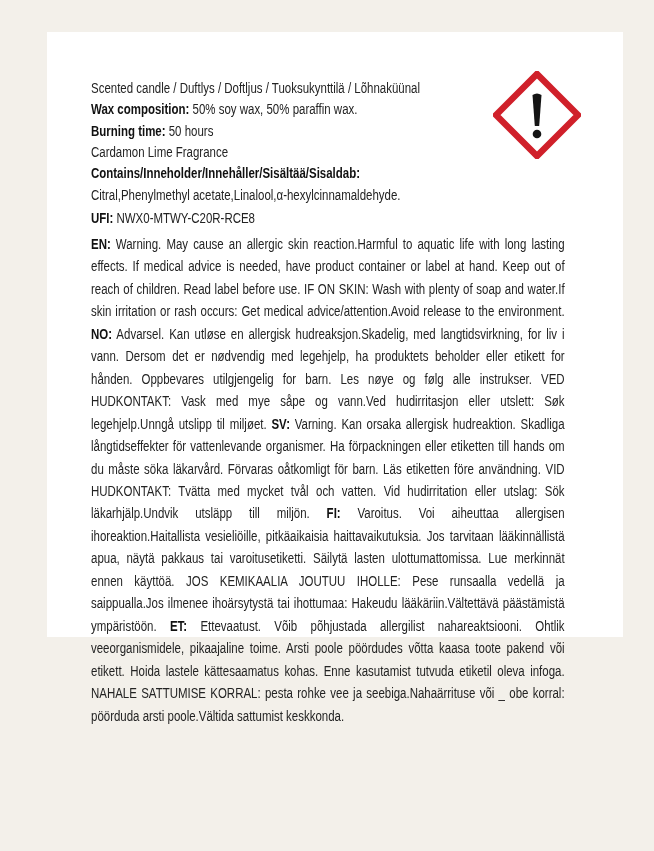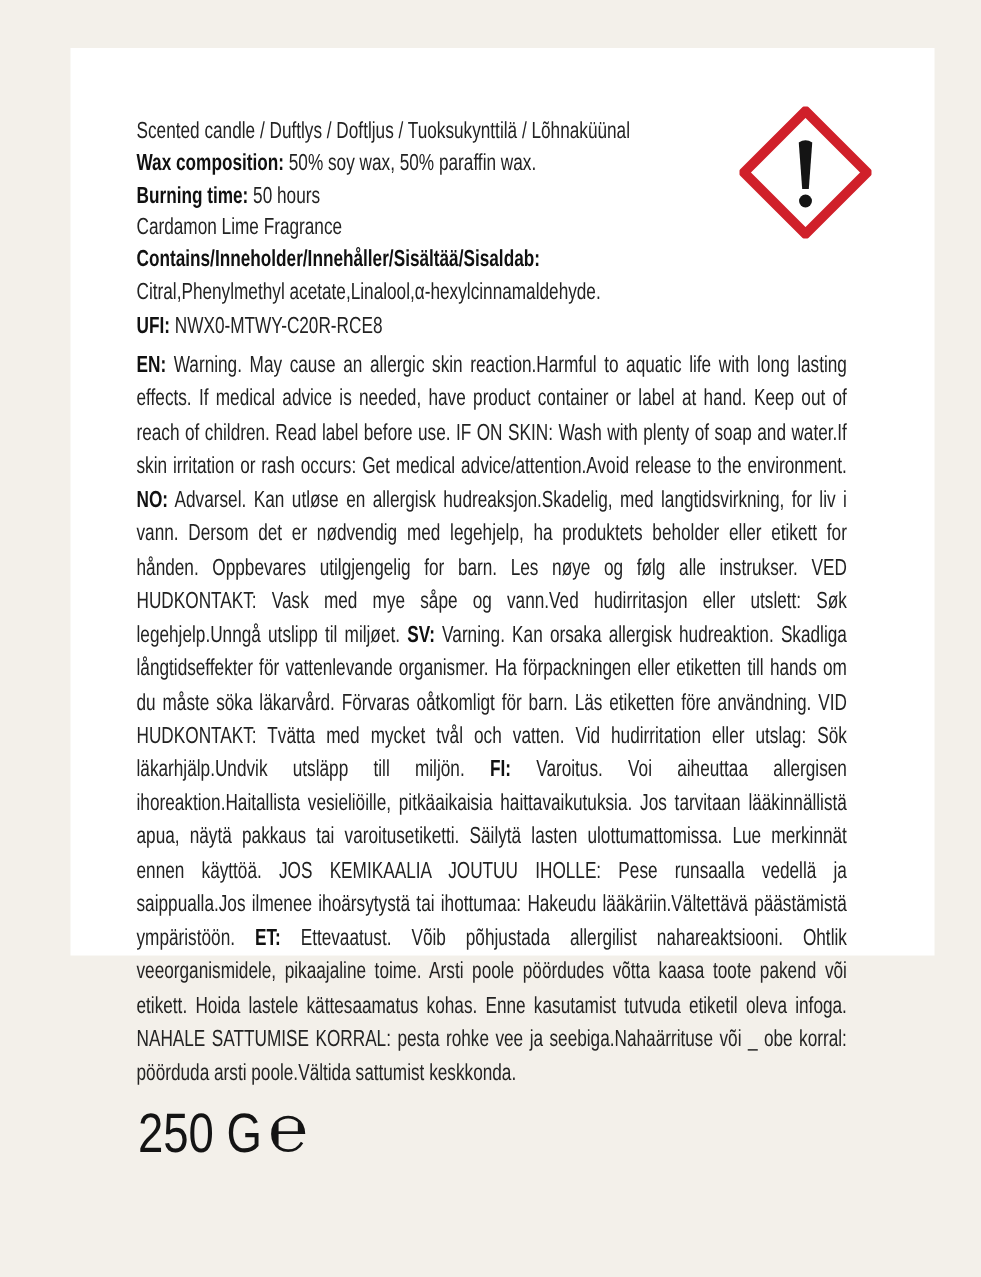--- a/index.html
+++ b/index.html
@@ -126,18 +126,14 @@
       <polygon points="44,3 85,44 44,85 3,44" fill="#ffffff" stroke="#d0202a" stroke-width="6.5" stroke-linejoin="miter"></polygon>
       <path d="M39.5,24 Q44,21 48.5,24 L46.2,55 L41.8,55 Z" fill="#141414"></path>
       <circle cx="44" cy="63" r="4.3" fill="#141414"></circle>
     </svg>
   </div>
 
   <div class="body-text">
     <b>EN:</b><span>  Warning.  May cause an allergic skin reaction.Harmful to aquatic life with long lasting effects. If medical advice is needed, have product container or label at hand. Keep out of reach of children. Read label before use. IF ON SKIN: Wash with plenty of soap and water.If skin irritation or rash occurs: Get medical advice/attention.Avoid release to the environment. </span><b>NO:</b><span>  Advarsel.  Kan utløse en allergisk hudreaksjon.Skadelig, med langtidsvirkning, for liv i vann. Dersom det er nødvendig med legehjelp, ha produktets beholder eller etikett for hånden. Oppbevares utilgjengelig for barn. Les nøye og følg alle instrukser. VED HUDKONTAKT: Vask med mye såpe og vann.Ved hudirritasjon eller utslett: Søk legehjelp.Unngå utslipp til miljøet. </span><b>SV:</b><span>  Varning.  Kan orsaka allergisk hudreaktion. Skadliga långtidseffekter för vattenlevande organismer. Ha förpackningen eller etiketten till hands om du måste söka läkarvård. Förvaras oåtkomligt för barn. Läs etiketten före användning. VID HUDKONTAKT: Tvätta med mycket tvål och vatten. Vid hudirritation eller utslag: Sök läkarhjälp.Undvik utsläpp till miljön. </span><b>FI:</b><span>  Varoitus.  Voi aiheuttaa allergisen ihoreaktion.Haitallista vesieliöille, pitkäaikaisia haittavaikutuksia. Jos tarvitaan lääkinnällistä apua, näytä pakkaus tai varoitusetiketti. Säilytä lasten ulottumattomissa. Lue merkinnät ennen käyttöä. JOS KEMIKAALIA JOUTUU IHOLLE: Pese runsaalla vedellä ja saippualla.Jos ilmenee ihoärsytystä tai ihottumaa: Hakeudu lääkäriin.Vältettävä päästämistä ympäristöön. </span><b>ET:</b><span>  Ettevaatust.  Võib põhjustada allergilist nahareaktsiooni. Ohtlik veeorganismidele, pikaajaline toime. Arsti poole pöördudes võtta kaasa toote pakend või etikett. Hoida lastele kättesaamatus kohas. Enne kasutamist tutvuda etiketil oleva infoga. NAHALE SATTUMISE KORRAL: pesta rohke vee ja seebiga.Nahaärrituse või _ obe korral: pöörduda arsti poole.Vältida sattumist keskkonda.</span>
   </div>
 
-  <div class="weight">
-    <span class="num">250 G</span>
-    <span class="estimated-sign">℮</span>
-  </div>
 
 </div>
 
 </body></html>

